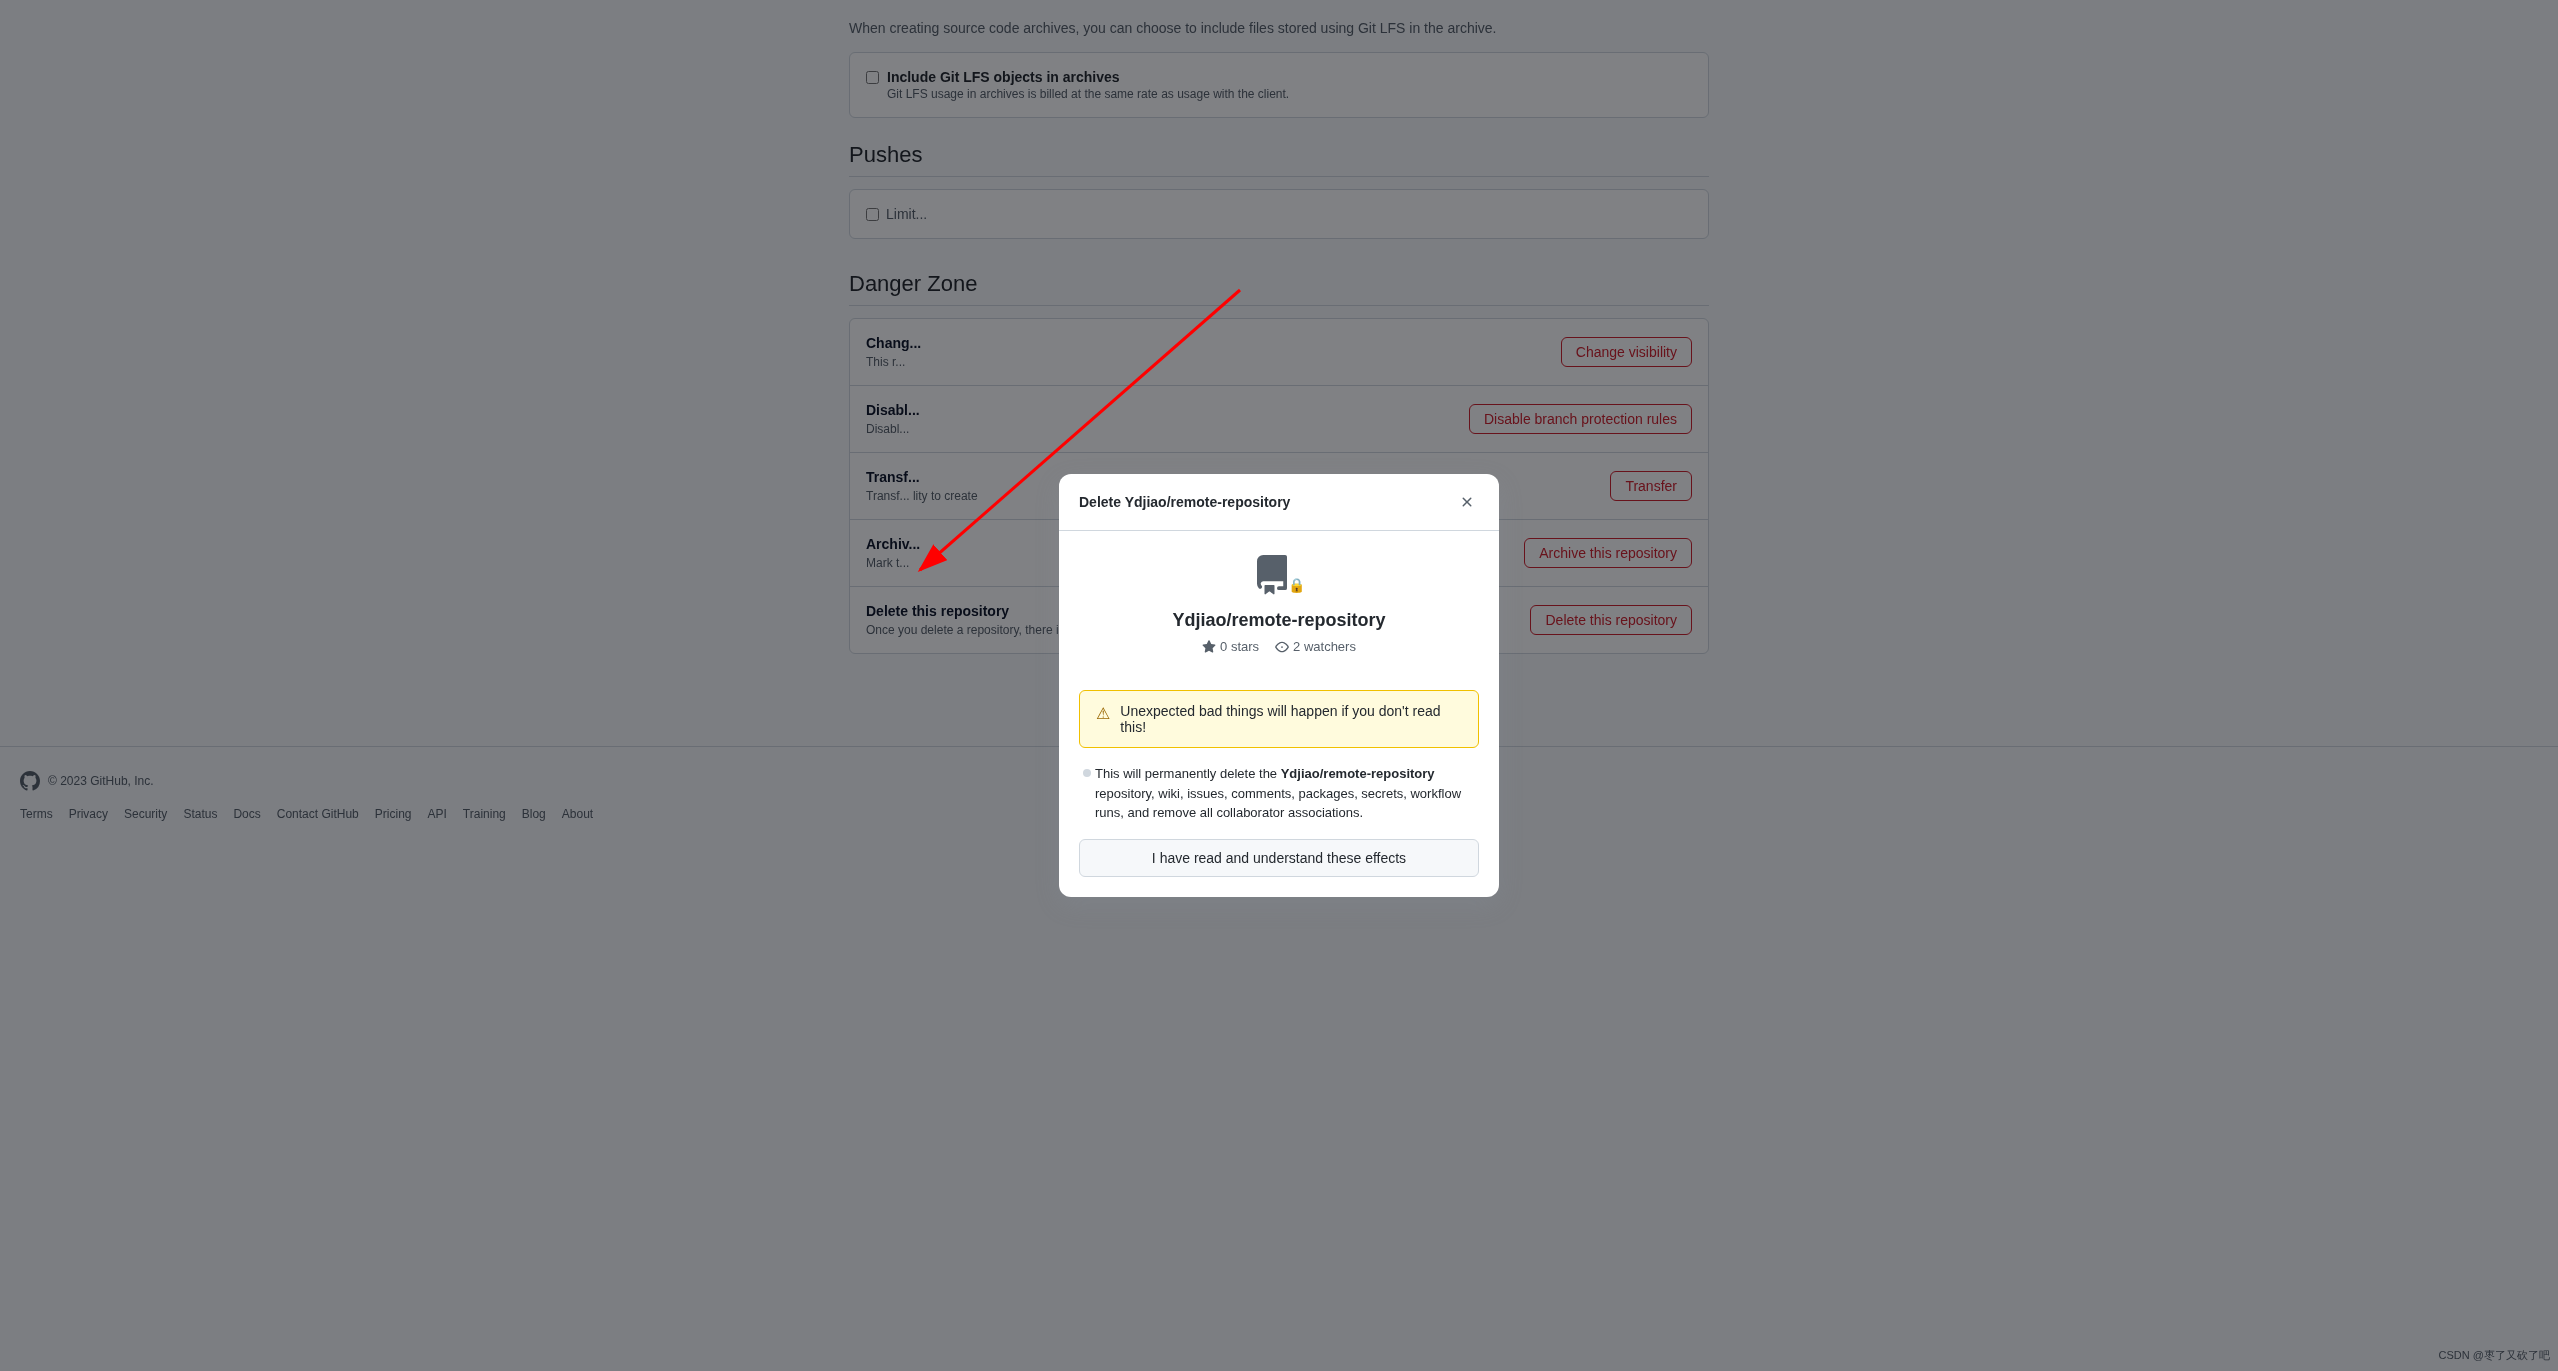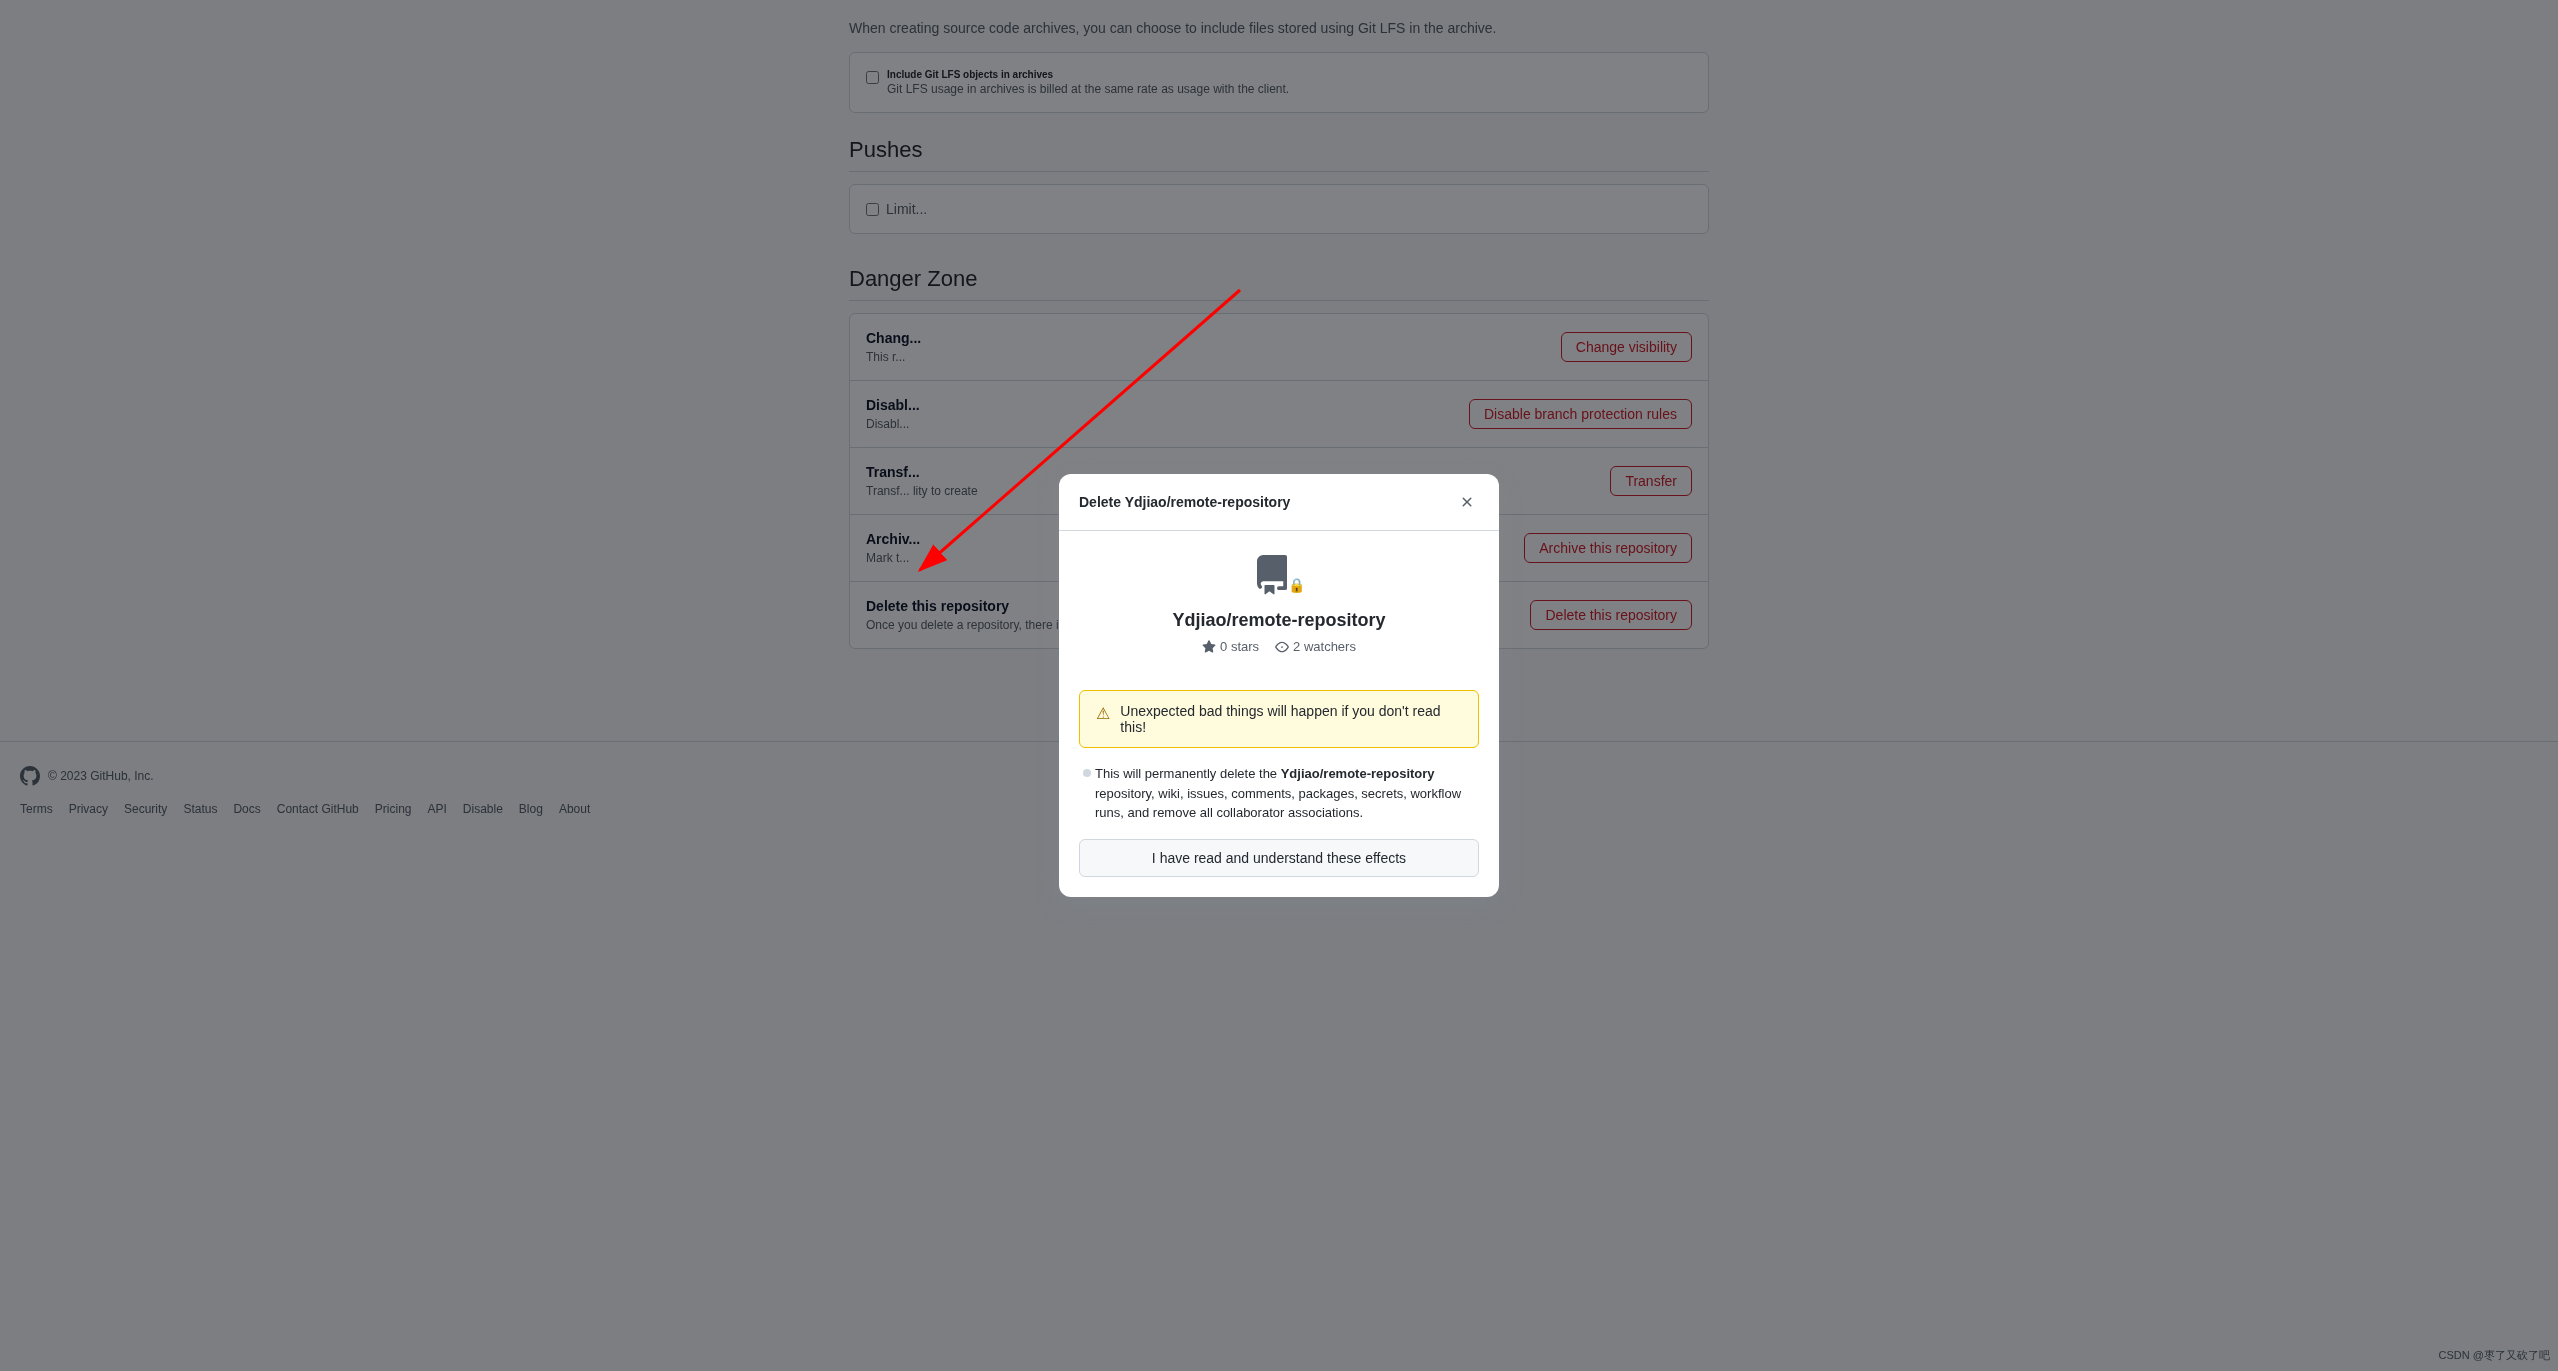--- a/index.html
+++ b/index.html
@@ -39,21 +39,21 @@
       gap: 8px;
       cursor: pointer;
     }
 
     .git-lfs-box input[type="checkbox"] {
       margin-top: 2px;
     }
 
     .git-lfs-box .lfs-title {
       font-weight: 600;
-      font-size: 10px;
+      font-size: 14px;
       color: #24292f;
     }
 
     .git-lfs-box .lfs-subtitle {
       font-size: 12px;
       color: #57606a;
       margin-top: 2px;
     }
 
     
@@ -408,21 +408,21 @@
   </div>
   <div class="footer-links">
     <a class="footer-link" href="#">Terms</a>
     <a class="footer-link" href="#">Privacy</a>
     <a class="footer-link" href="#">Security</a>
     <a class="footer-link" href="#">Status</a>
     <a class="footer-link" href="#">Docs</a>
     <a class="footer-link" href="#">Contact GitHub</a>
     <a class="footer-link" href="#">Pricing</a>
     <a class="footer-link" href="#">API</a>
-    <a class="footer-link" href="#">Disable</a>
+    <a class="footer-link" href="#">Training</a>
     <a class="footer-link" href="#">Blog</a>
     <a class="footer-link" href="#">About</a>
   </div>
 </footer>
 
 <div class="modal-overlay">
   <div class="modal">
 
     <div class="modal-header">
       <span class="modal-header-title">Delete Ydjiao/remote-repository</span>

